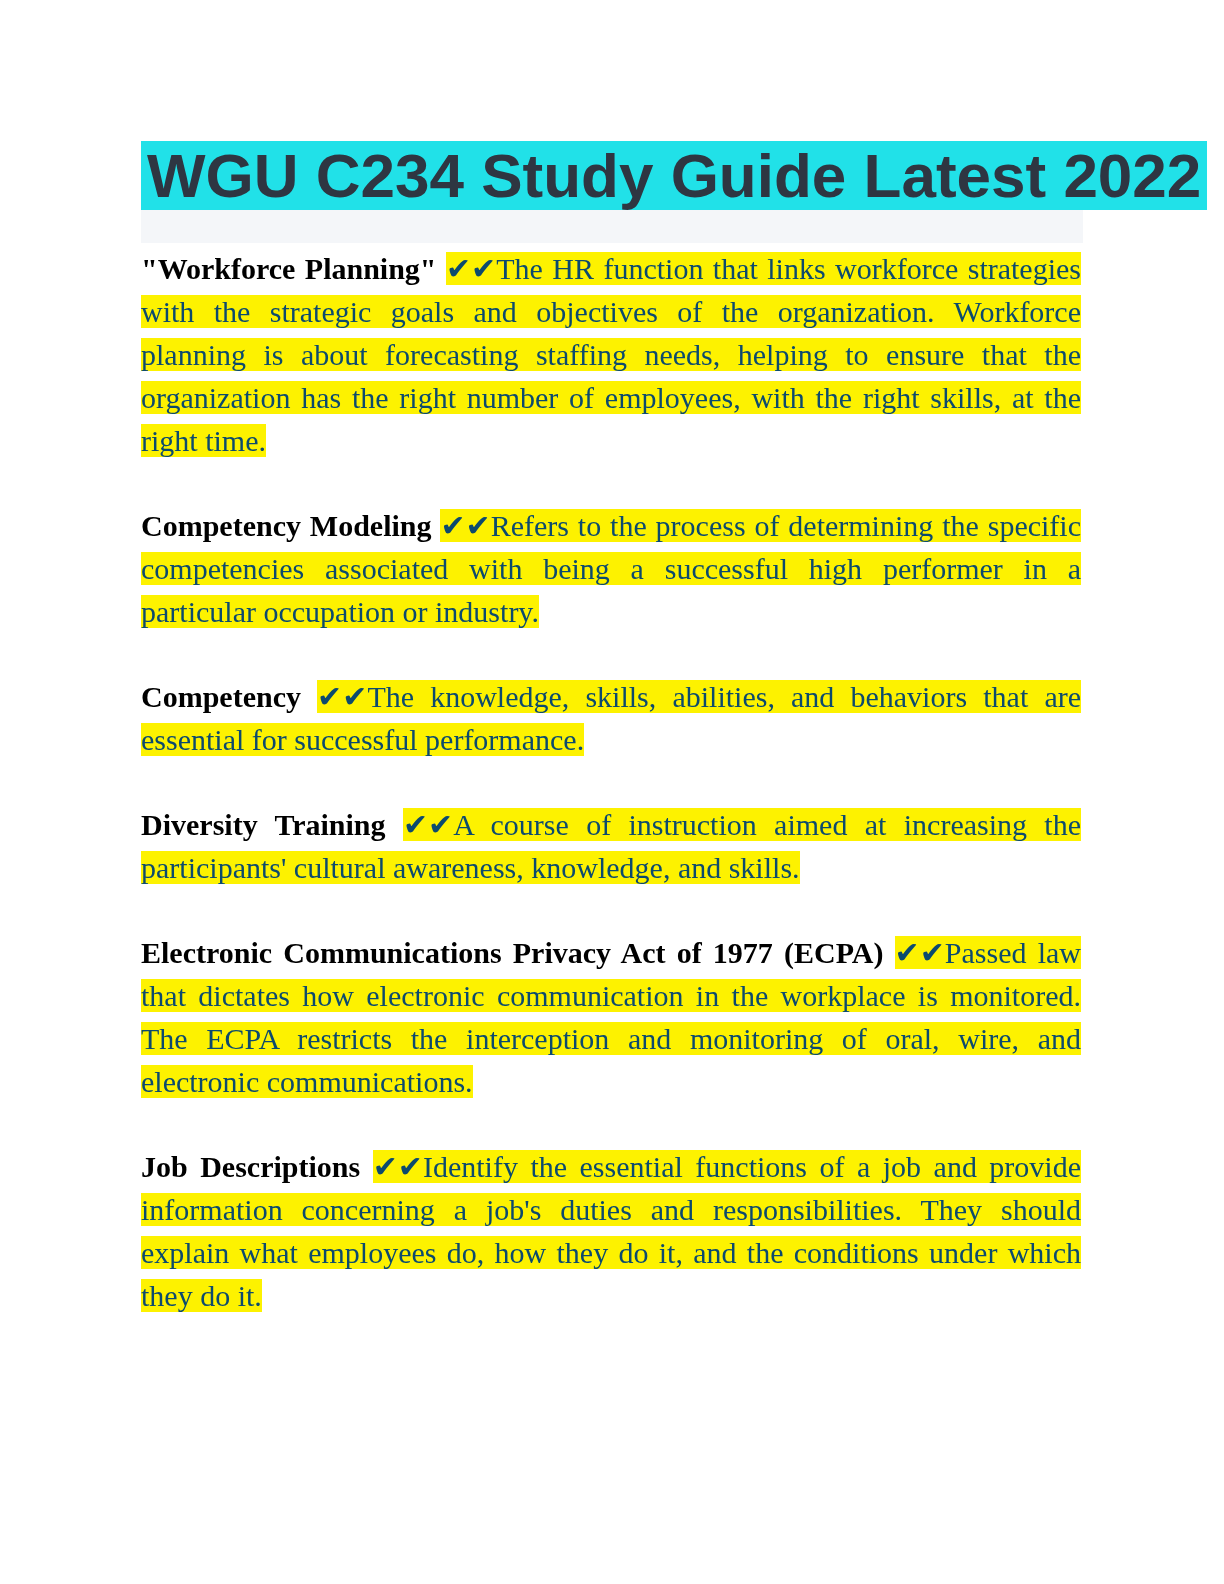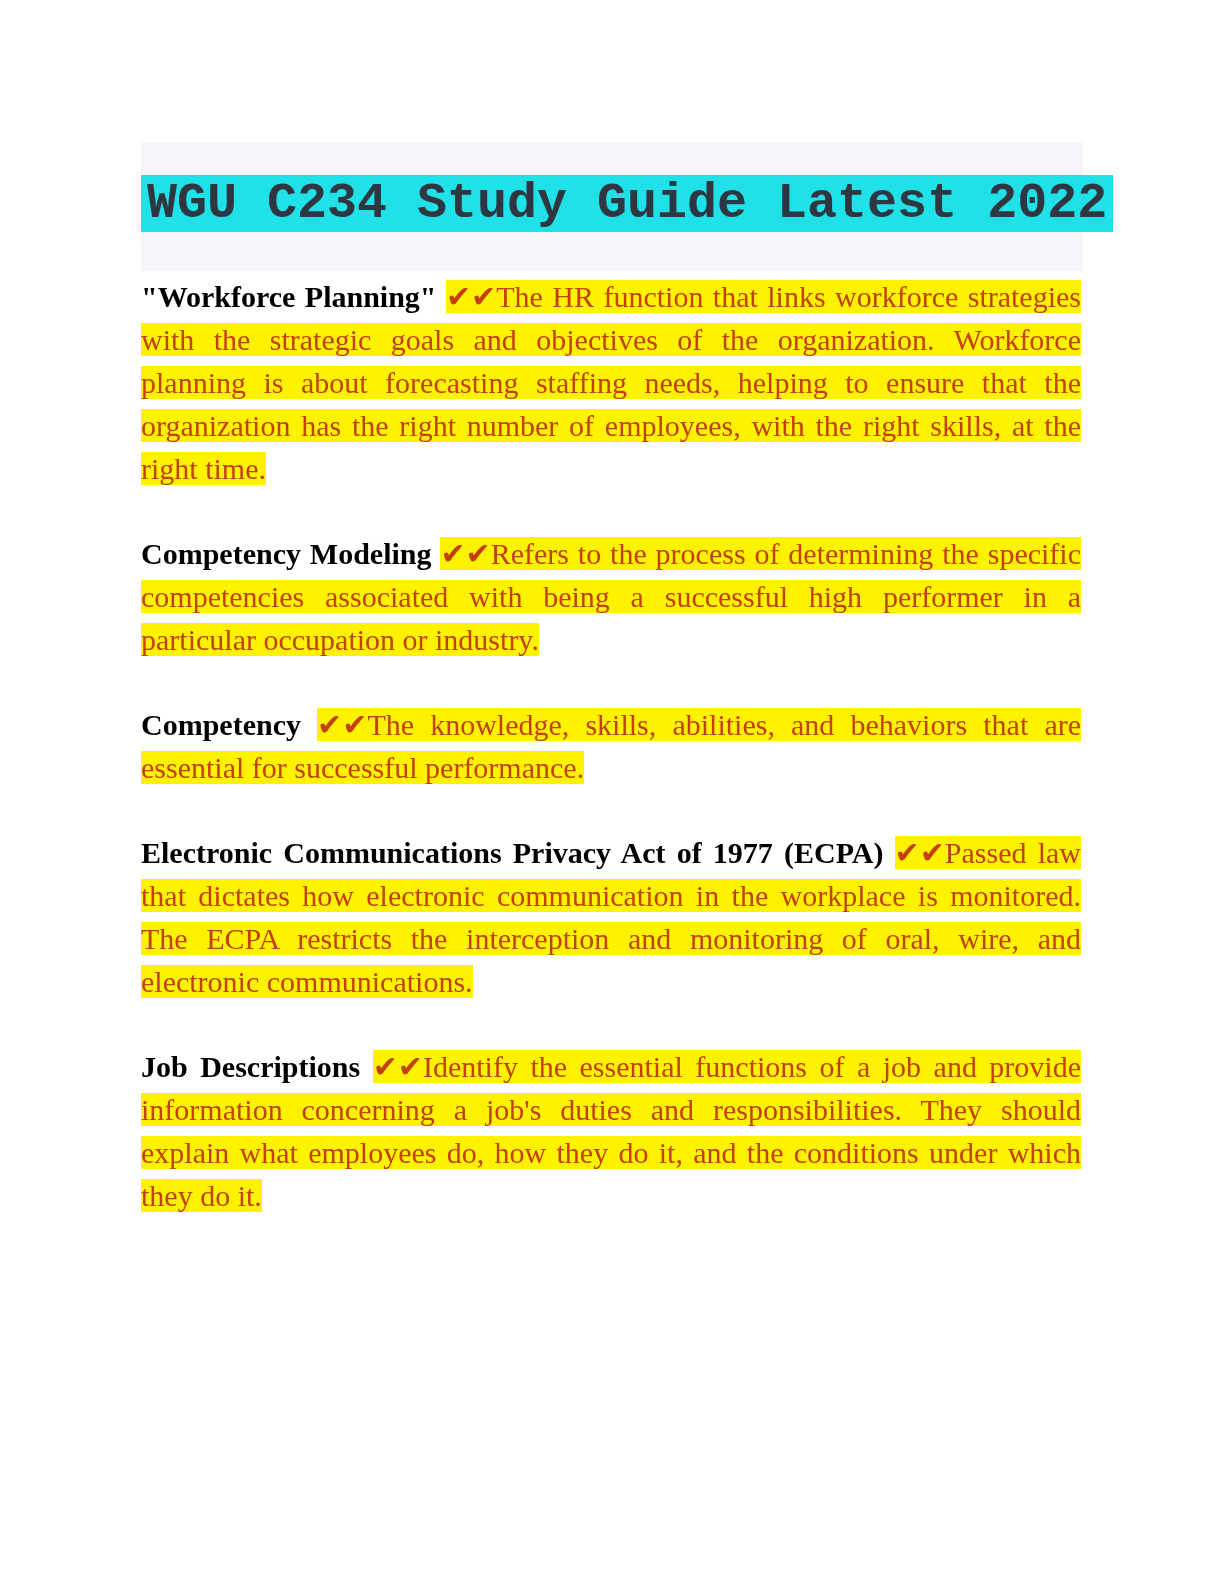--- a/index.html
+++ b/index.html
@@ -21,26 +21,25 @@
     left: 141px;
     width: 942px;
   }
   
   .header-box {
     background: var(--header-bg, #f4f6f9);
     text-align: center;
     padding: 2px 0 36px 0;
   }
   .title-line {
-    font-family: Liberation Mono, monospace;
+    font-family: Liberation Sans, sans-serif;
     font-weight: bold;
-    font-size: 50px;
+    font-size: 62px;
     line-height: 63px;
     white-space: nowrap;
-    margin-top: 28px;
   }
   .title-line .hl-cyan {
     background: var(--cyan, #21e1e8);
     color: var(--title-color, #2e3642);
     padding: 0 6px;
   }
   
   .content {
     margin-top: 4px;
     width: 940px;
@@ -51,41 +50,42 @@
     text-align: justify;
     margin: 0 0 42px 0;
   }
   p.entry:last-child { margin-bottom: 0; }
   .term {
     font-weight: bold;
     color: #000000;
   }
   mark.hl-yellow {
     background: var(--yellow, #fdf200);
-    color: #c2410c;
+    color: #0c4a6e;
   }
 </style>
 </head>
 <body>
 
 <div class="page">
 
   <div class="header-box">
     <div class="title-line"><span class="hl-cyan">WGU C234 Study Guide Latest 2022</span></div>
   </div>
 
   <div class="content">
 
     <p class="entry"><span class="term">"Workforce Planning"</span> <mark class="hl-yellow">✔✔The HR function that links workforce strategies with the strategic goals and objectives of the organization. Workforce planning is about forecasting staffing needs, helping to ensure that the organization has the right number of employees, with the right skills, at the right time.</mark></p>
 
     <p class="entry"><span class="term">Competency Modeling</span> <mark class="hl-yellow">✔✔Refers to the process of determining the specific competencies associated with being a successful high performer in a particular occupation or industry.</mark></p>
 
     <p class="entry"><span class="term">Competency</span> <mark class="hl-yellow">✔✔The knowledge, skills, abilities, and behaviors that are essential for successful performance.</mark></p>
 
 
+    <p class="entry"><span class="term">Diversity Training</span> <mark class="hl-yellow">✔✔A course of instruction aimed at increasing the participants' cultural awareness, knowledge, and skills.</mark></p>
 
     <p class="entry"><span class="term">Electronic Communications Privacy Act of 1977 (ECPA)</span> <mark class="hl-yellow">✔✔Passed law that dictates how electronic communication in the workplace is monitored. The ECPA restricts the interception and monitoring of oral, wire, and electronic communications.</mark></p>
 
 
     <p class="entry"><span class="term">Job Descriptions</span> <mark class="hl-yellow">✔✔Identify the essential functions of a job and provide information concerning a job's duties and responsibilities. They should explain what employees do, how they do it, and the conditions under which they do it.</mark></p>
 
   </div>
 </div>
 
 </body></html>

